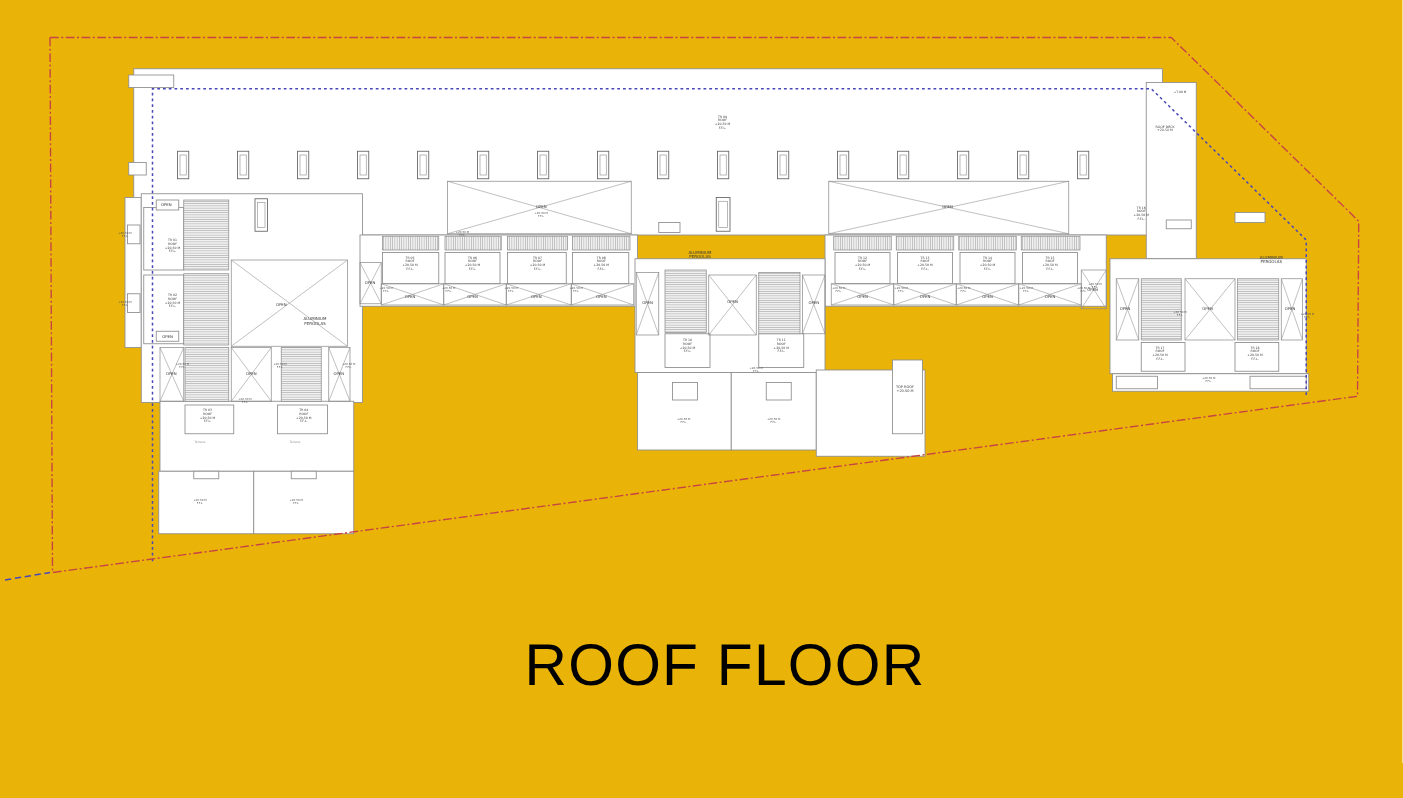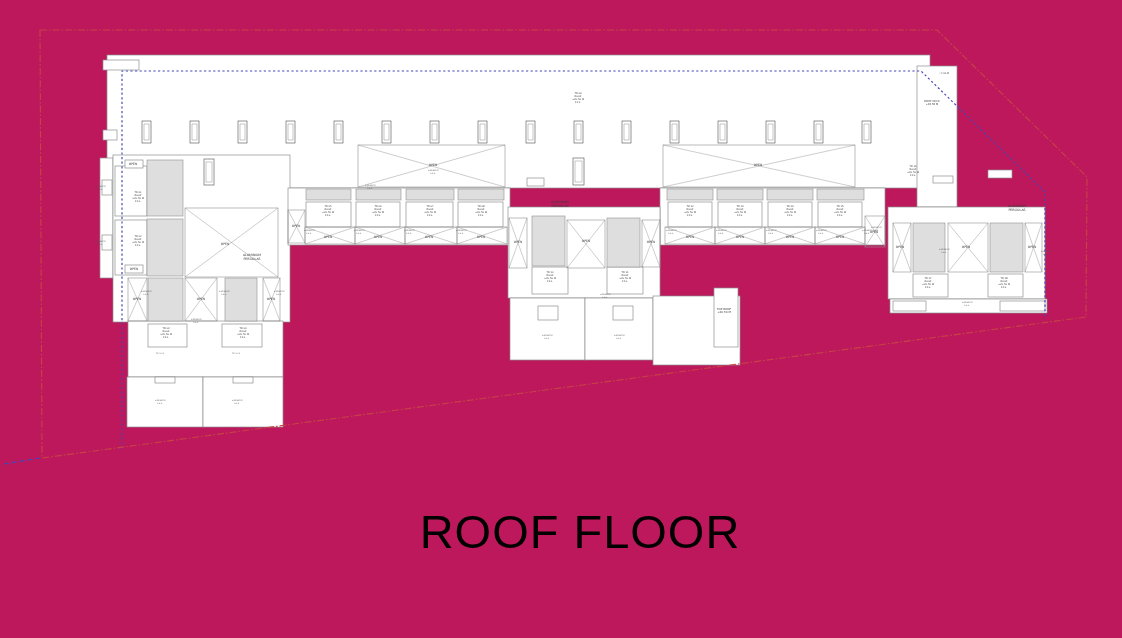--- a/index.html
+++ b/index.html
@@ -1,16 +1,16 @@
 <!DOCTYPE html>
 <html><head>
 <meta charset="utf-8">
 <style>
   html,body{margin:0;padding:0;background:#ffffff;}
-  .page{position:relative;width:1122px;height:638px;background:#be185d;overflow:hidden;
+  .page{position:relative;width:1122px;height:638px;background:#eab308;overflow:hidden;
         font-family:"Liberation Sans",sans-serif;}
   .plan-svg{position:absolute;left:0;top:0;}
   .plan-title{position:absolute;top:504px;left:0;width:100%;text-align:center;
         font-size:47px;color:#000;letter-spacing:1px;transform:translateX(19px);
         font-family:"Liberation Sans",sans-serif;white-space:nowrap;}
 </style>
 </head>
 <body>
 
 <div class="page">

